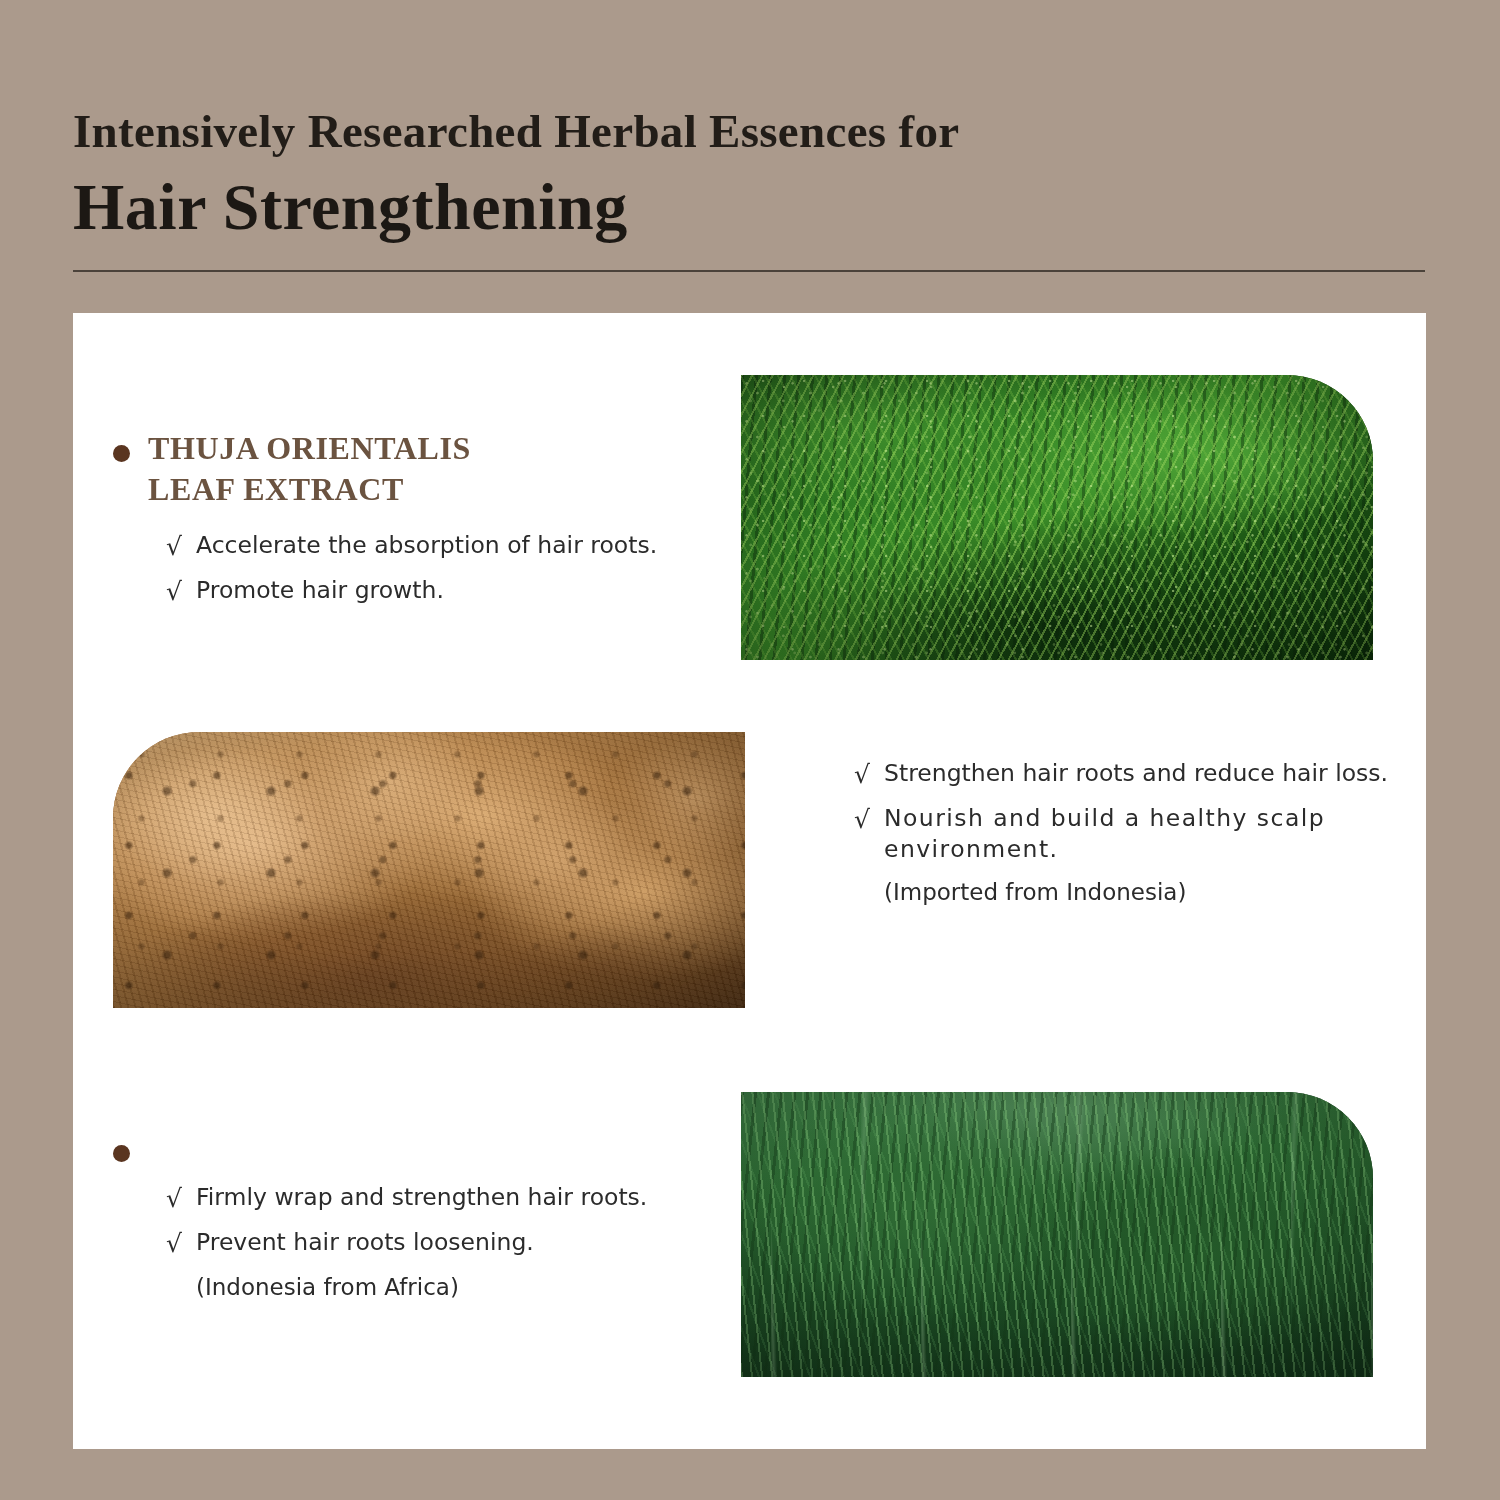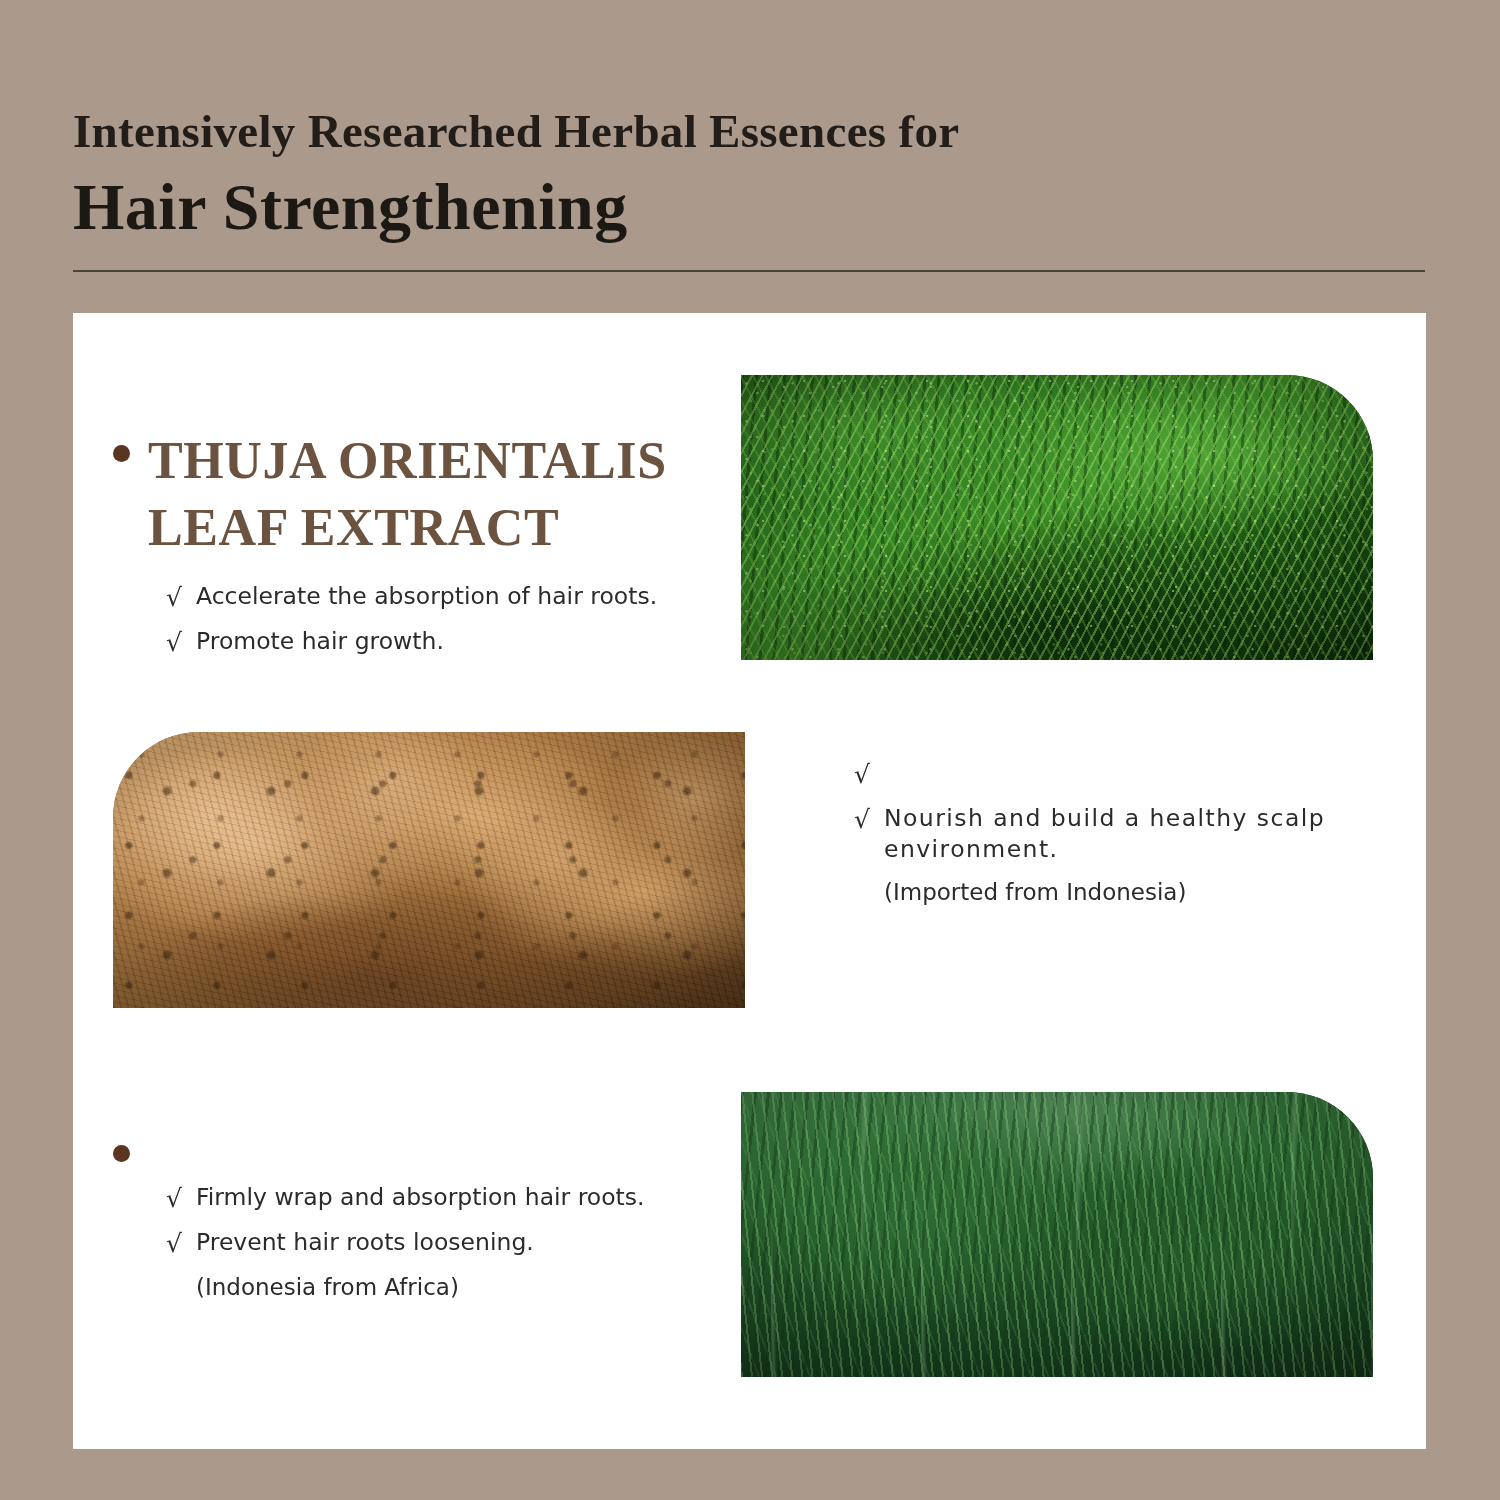--- a/index.html
+++ b/index.html
@@ -67,21 +67,21 @@
   .bullet-dot {
     width:17px; height:17px;
     border-radius:50%;
     background:#5a3520;
     flex:0 0 auto;
     margin-top:17px;
     margin-right:18px;
   }
   .ing-title {
     font-family:"Liberation Serif", serif;
-    font-size:52px;
+    font-size:32px;
     font-weight:700;
     color:#6b5340;
     line-height:1.28;
     letter-spacing:0.6px;
   }
 
   .ing-points {
     margin-top:20px;
     padding-left:53px;
   }
@@ -291,20 +291,21 @@
     <div class="layer ginger-knobs"></div>
     <div class="layer ginger-texture"></div>
     <div class="layer ginger-dirt"></div>
     <div class="layer ginger-shade"></div>
   </div>
 
   <div class="ing-block" style="left:728px; top:425px; width:600px;">
     <div class="ing-points">
       <div class="point-row">
         <span class="point-check">√</span>
+        <span class="point-text">Strengthen hair roots and reduce hair loss.</span>
       </div>
       <div class="point-row">
         <span class="point-check">√</span>
         <span class="point-text spaced" style="max-width:470px;">Nourish and build a healthy scalp environment.</span>
       </div>
       <div class="ing-note">(Imported from Indonesia)</div>
     </div>
   </div>
 
   <div class="photo" id="photo-rosemary">
@@ -314,21 +315,21 @@
     <div class="layer rose-shade"></div>
   </div>
 
   <div class="ing-block" style="left:40px; top:815px; width:600px;">
     <div class="ing-title-row">
       <div class="bullet-dot"></div>
     </div>
     <div class="ing-points">
       <div class="point-row">
         <span class="point-check">√</span>
-        <span class="point-text">Firmly wrap and absorption hair roots.</span>
+        <span class="point-text">Firmly wrap and strengthen hair roots.</span>
       </div>
       <div class="point-row">
         <span class="point-check">√</span>
         <span class="point-text">Prevent hair roots loosening.</span>
       </div>
       <div class="ing-note">(Indonesia from Africa)</div>
     </div>
   </div>
 
 </div>

